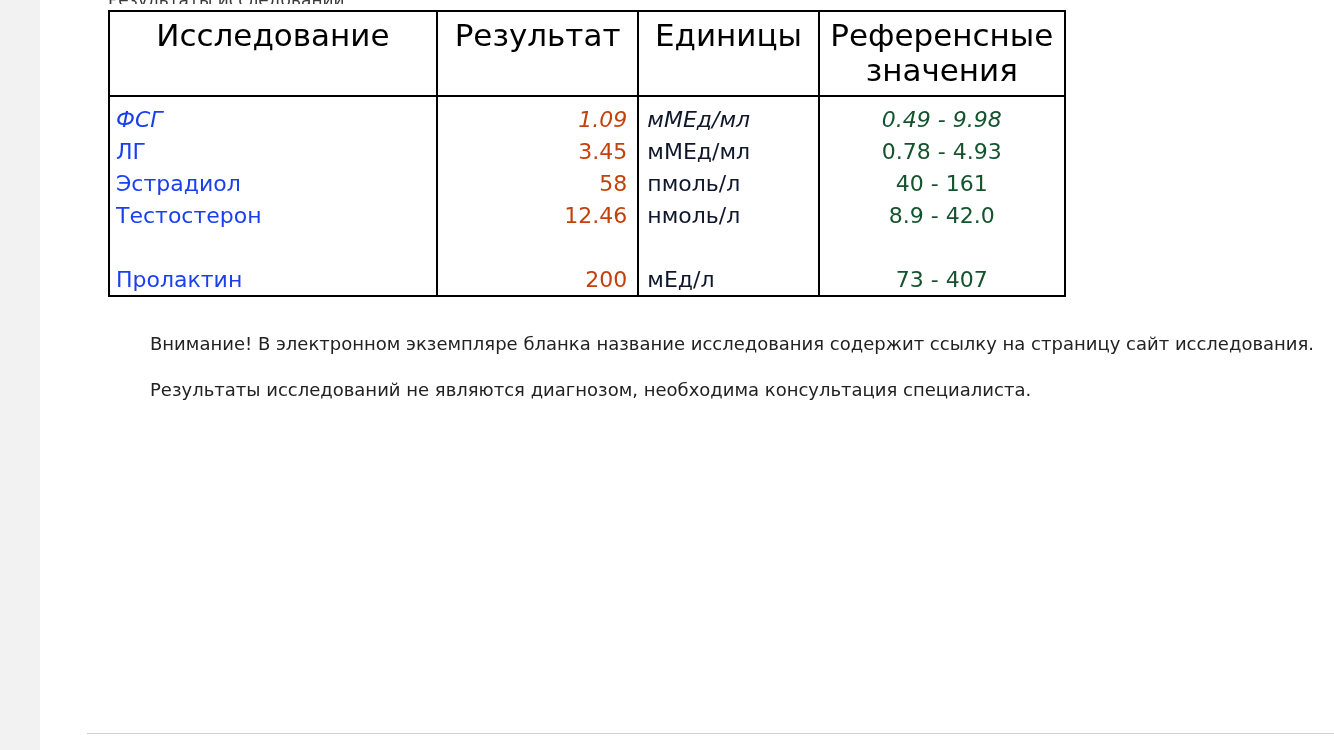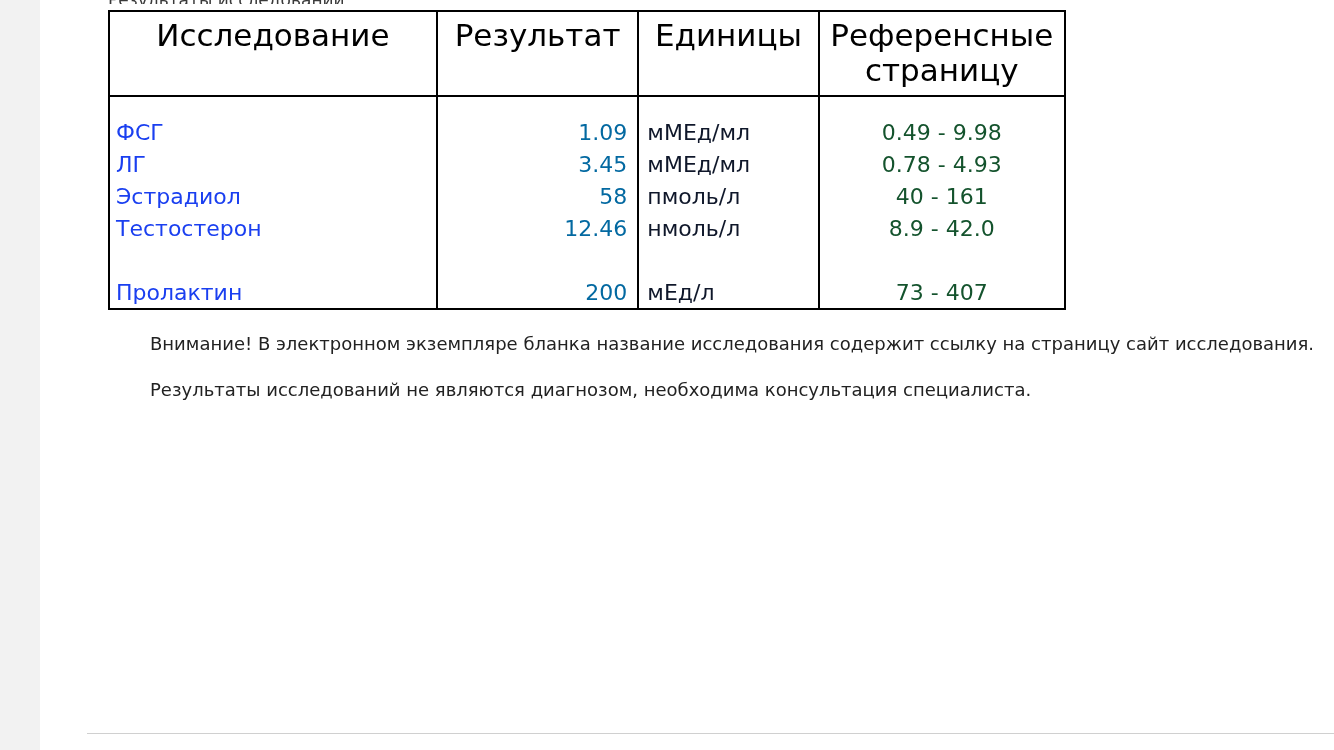--- a/index.html
+++ b/index.html
@@ -81,35 +81,36 @@
 
   .results-table tbody td {
     border-top: none;
     border-bottom: none;
     padding: 1px 6px 1px 6px;
     line-height: 1.33;
     height: 30px;
   }
   .results-table tbody tr:first-child td {
     border-top: 2px solid #000;
-    padding-top: 21px;
+    padding-top: 8px;
+    font-style: italic;
   }
   .results-table tbody tr:last-child td {
     border-bottom: 2px solid #000;
     padding-bottom: 0;
   }
   .cell-name {
     color: #1a3ff0;
     text-align: left;
     white-space: nowrap;
   }
   .cell-result {
     text-align: right;
     padding-right: 10px !important;
-    color: #0369a1;
+    color: #c2410c;
   }
   .cell-units {
     text-align: left;
     color: #0f172a;
     padding-left: 8px !important;
   }
   .cell-ref {
     text-align: center;
     color: #14532d;
   }
@@ -156,21 +157,21 @@
       <col class="col-units">
       <col class="col-ref">
     </colgroup>
     <thead>
       <tr>
         <th>Исследование</th>
         <th>Результат</th>
         <th>Единицы</th>
         <th>
           <span>Референсные</span>
-          <span class="th-ref-line2">страницу</span>
+          <span class="th-ref-line2">значения</span>
         </th>
       </tr>
     </thead>
     <tbody>
       <tr>
         <td class="cell-name">ФСГ</td>
         <td class="cell-result">1.09</td>
         <td class="cell-units">мМЕд/мл</td>
         <td class="cell-ref">0.49 - 9.98</td>
       </tr>

